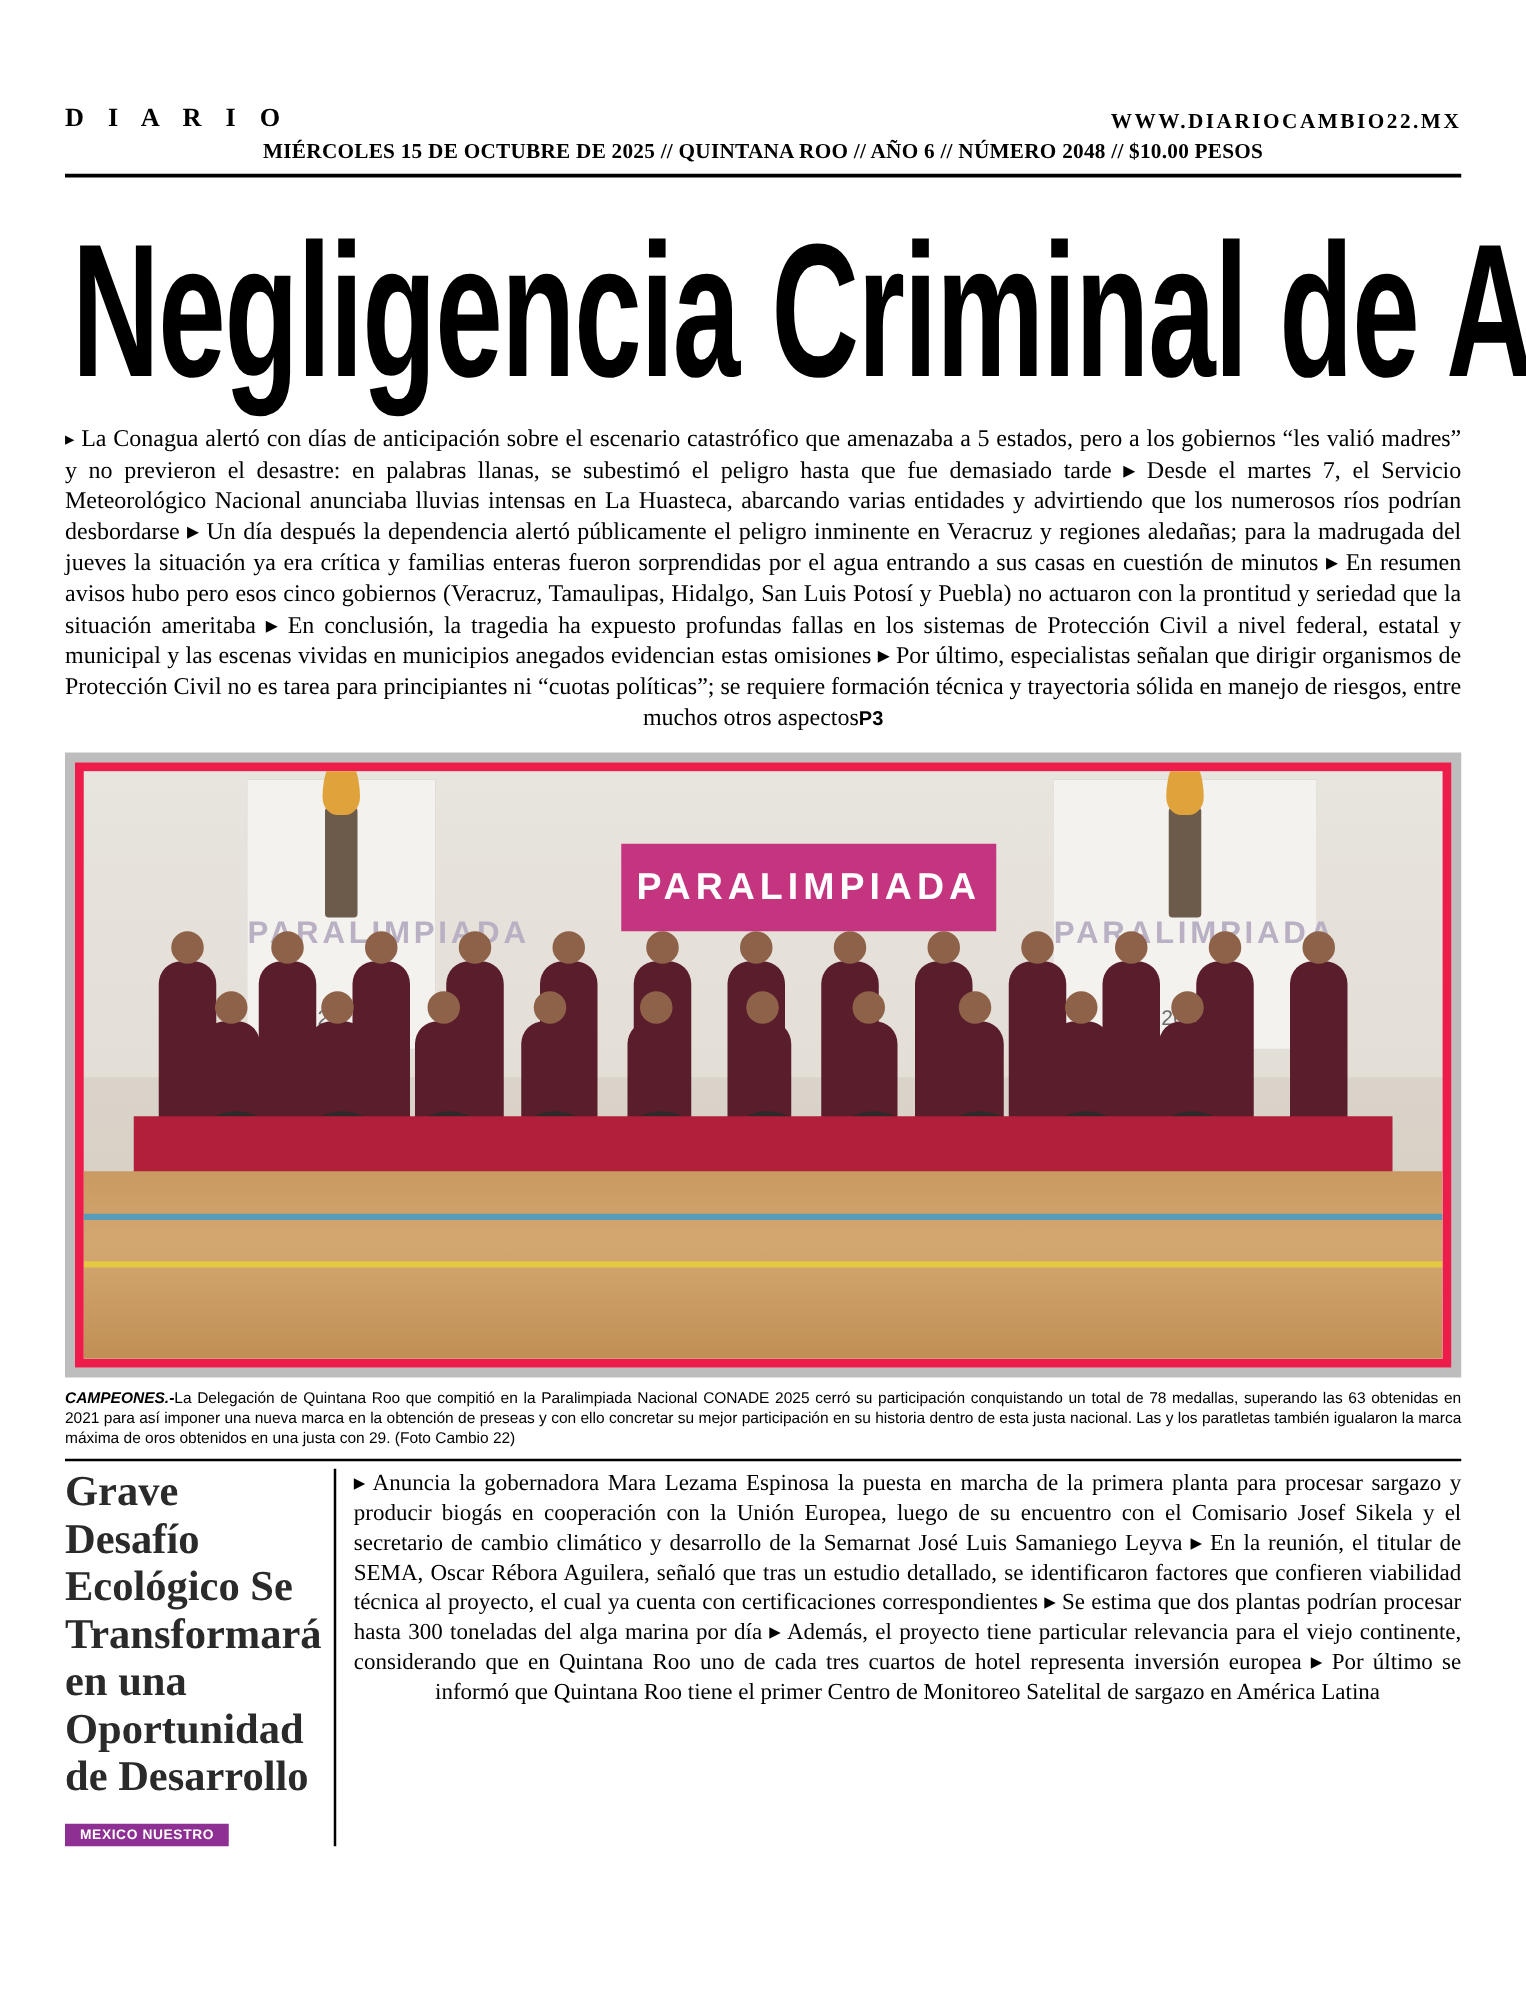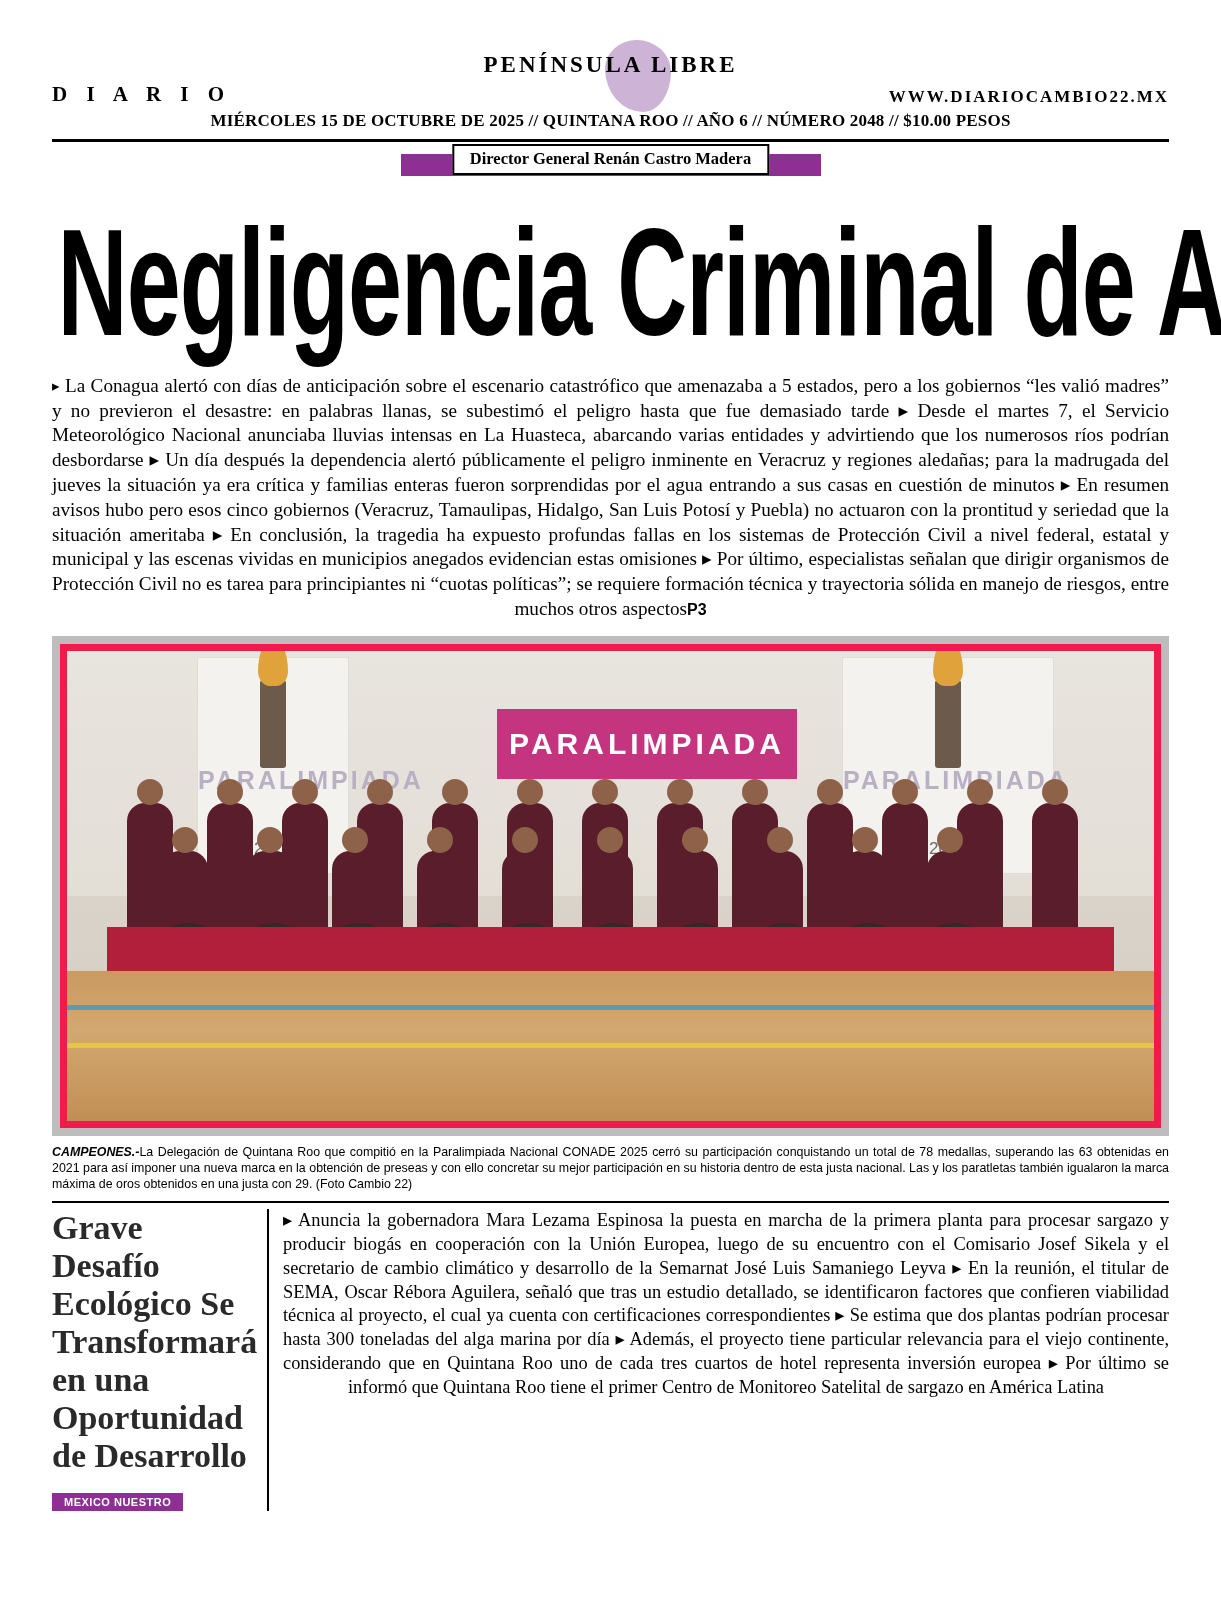--- a/index.html
+++ b/index.html
@@ -366,38 +366,30 @@
     text-align-last: center;
   }
 </style>
 </head>
 <body>
 
 <div class="page">
 
   <div class="masthead">
 
-    <div class="peninsula-wrap">
-      <span class="peninsula-shape"></span>
-      <span class="peninsula-text">PENÍNSULA LIBRE</span>
-    </div>
 
     <div class="row-diario">
       <div class="diario-word">D I A R I O</div>
       <div class="site-url">WWW.DIARIOCAMBIO22.MX</div>
     </div>
 
 
     <div class="dateline">MIÉRCOLES 15 DE OCTUBRE DE 2025 // QUINTANA ROO // AÑO 6 // NÚMERO 2048 // $10.00 PESOS</div>
     <div class="rule-thick"></div>
 
-    <div class="director-bar-wrap">
-      <div class="purple-strip"></div>
-      <div class="director-bar">Director General Renán Castro Madera</div>
-    </div>
   </div>
 
   <div class="headline">Negligencia Criminal de Autoridades</div>
 
   <div class="lead">
     <span class="bull">▸</span>
     <span>La Conagua alertó con días de anticipación sobre el escenario catastrófico que amenazaba a 5 estados, pero a los gobiernos “les valió madres” y no previeron el desastre: en palabras llanas, se subestimó el peligro hasta que fue demasiado tarde ▸ Desde el martes 7, el Servicio Meteorológico Nacional anunciaba lluvias intensas en La Huasteca, abarcando varias entidades y advirtiendo que los numerosos ríos podrían desbordarse ▸ Un día después la dependencia alertó públicamente el peligro inminente en Veracruz y regiones aledañas; para la madrugada del jueves la situación ya era crítica y familias enteras fueron sorprendidas por el agua entrando a sus casas en cuestión de minutos ▸ En resumen avisos hubo pero esos cinco gobiernos (Veracruz, Tamaulipas, Hidalgo, San Luis Potosí y Puebla) no actuaron con la prontitud y seriedad que la situación ameritaba ▸ En conclusión, la tragedia ha expuesto profundas fallas en los sistemas de Protección Civil a nivel federal, estatal y municipal y las escenas vividas en municipios anegados evidencian estas omisiones ▸ Por último, especialistas señalan que dirigir organismos de Protección Civil no es tarea para principiantes ni “cuotas políticas”; se requiere formación técnica y trayectoria sólida en manejo de riesgos, entre muchos otros aspectos</span><span class="pref">P3</span>
   </div>
 
   <div class="photo-block">

